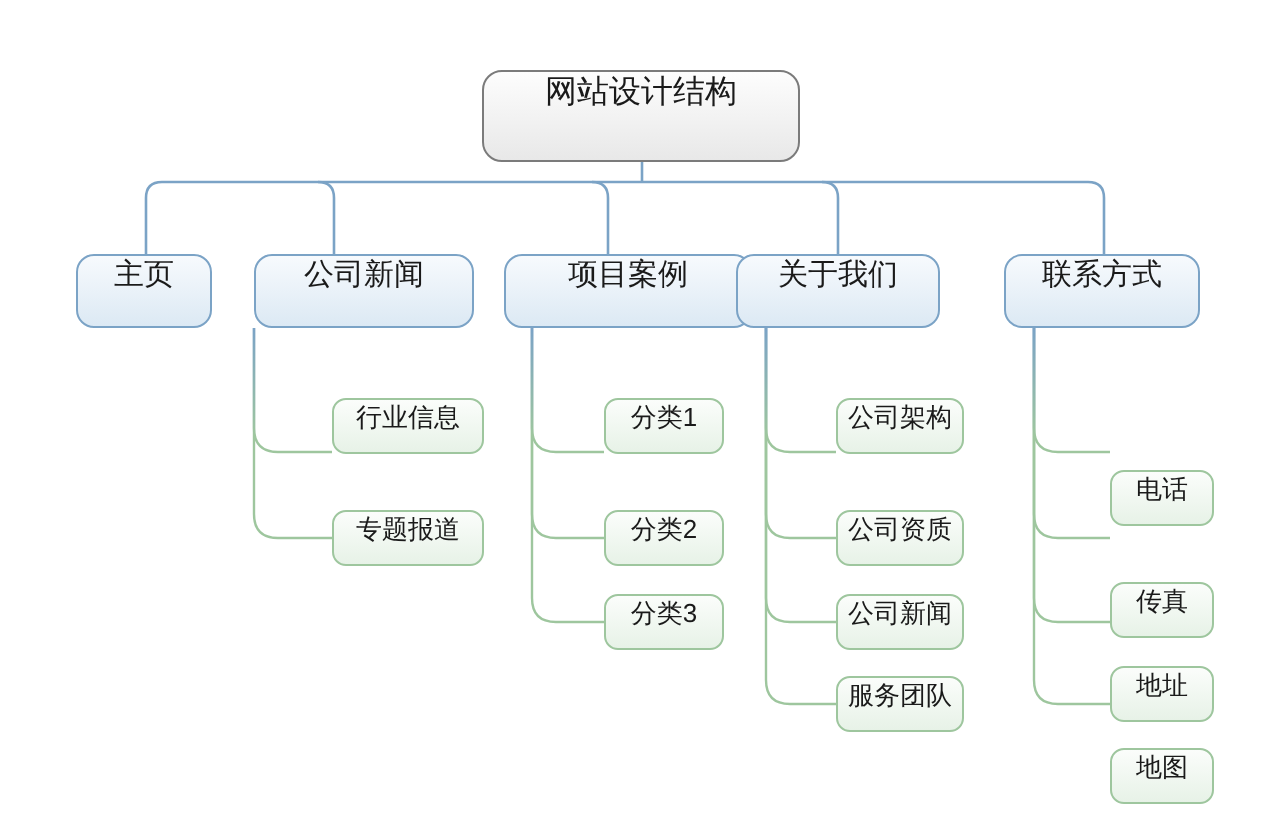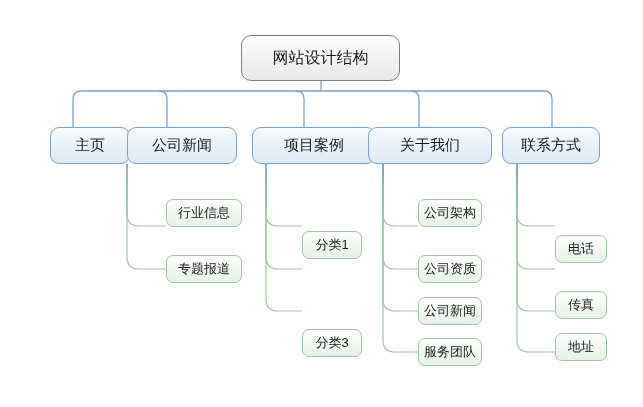--- a/index.html
+++ b/index.html
@@ -6,52 +6,52 @@
   .canvas{
     position:relative;
     width:643px;height:407px;
     background:#ffffff;
     font-family:"Liberation Sans", sans-serif;
     overflow:hidden;
   }
   .wires{position:absolute;left:0;top:0;width:643px;height:407px;}
   .node{
     position:absolute;
-    display:flex;align-items:center;justify-content:center;
+    display:flex;justify-content:center;
     box-sizing:border-box;
     color:#1a1a1a;
     white-space:nowrap;
   }
   .node span{display:block;}
   .n-root{
     left:241px;top:35px;width:159px;height:46px;
     border:1.4px solid #7b7b7b;border-radius:10px;
     background:linear-gradient(#fdfdfd,#e8e8e8);
     font-size:16px;
   }
   .lvl1{
     top:127px;height:37px;
     border:1.3px solid #7ba3c6;border-radius:9px;
     background:linear-gradient(#f7fafd,#dce9f4);
     font-size:15px;
   }
-  .n-home{left:50px;width:80px;}
+  .n-home{left:38px;width:68px;}
   .n-news{left:127px;width:110px;}
   .n-cases{left:252px;width:124px;}
-  .n-about{left:368px;width:124px;}
+  .n-about{left:368px;width:102px;}
   .n-contact{left:502px;width:98px;}
   .lvl2{
     height:28px;
     border:1.2px solid #9ec69e;border-radius:7px;
     background:linear-gradient(#fbfdfb,#e7f2e7);
     font-size:13px;
   }
   .row0{top:199px;} .row1{top:255px;} .row2{top:297px;} .row3{top:338px;}
   .col-news{left:166px;width:76px;}
-  .col-cases{left:302px;width:60px;margin-top:32px;}
+  .col-cases{left:302px;width:60px;}
   .col-about{left:418px;width:64px;}
   .col-contact{left:555px;width:52px;margin-top:36px;}
 </style>
 </head>
 <body>
 
 <div class="canvas">
 
   <svg class="wires" width="643" height="407" viewBox="0 0 643 407" fill="none" xmlns="http://www.w3.org/2000/svg" aria-hidden="true">
     <defs>
@@ -112,20 +112,23 @@
   <div class="node lvl2 col-news row0">
     <span>行业信息</span>
   </div>
   <div class="node lvl2 col-news row1">
     <span>专题报道</span>
   </div>
 
   <div class="node lvl2 col-cases row0">
     <span>分类1</span>
   </div>
+  <div class="node lvl2 col-cases row1">
+    <span>分类2</span>
+  </div>
   <div class="node lvl2 col-cases row2">
     <span>分类3</span>
   </div>
 
   <div class="node lvl2 col-about row0">
     <span>公司架构</span>
   </div>
   <div class="node lvl2 col-about row1">
     <span>公司资质</span>
   </div>
@@ -138,14 +141,17 @@
 
   <div class="node lvl2 col-contact row0">
     <span>电话</span>
   </div>
   <div class="node lvl2 col-contact row1">
     <span>传真</span>
   </div>
   <div class="node lvl2 col-contact row2">
     <span>地址</span>
   </div>
+  <div class="node lvl2 col-contact row3">
+    <span>地图</span>
+  </div>
 
 </div>
 
 </body></html>

